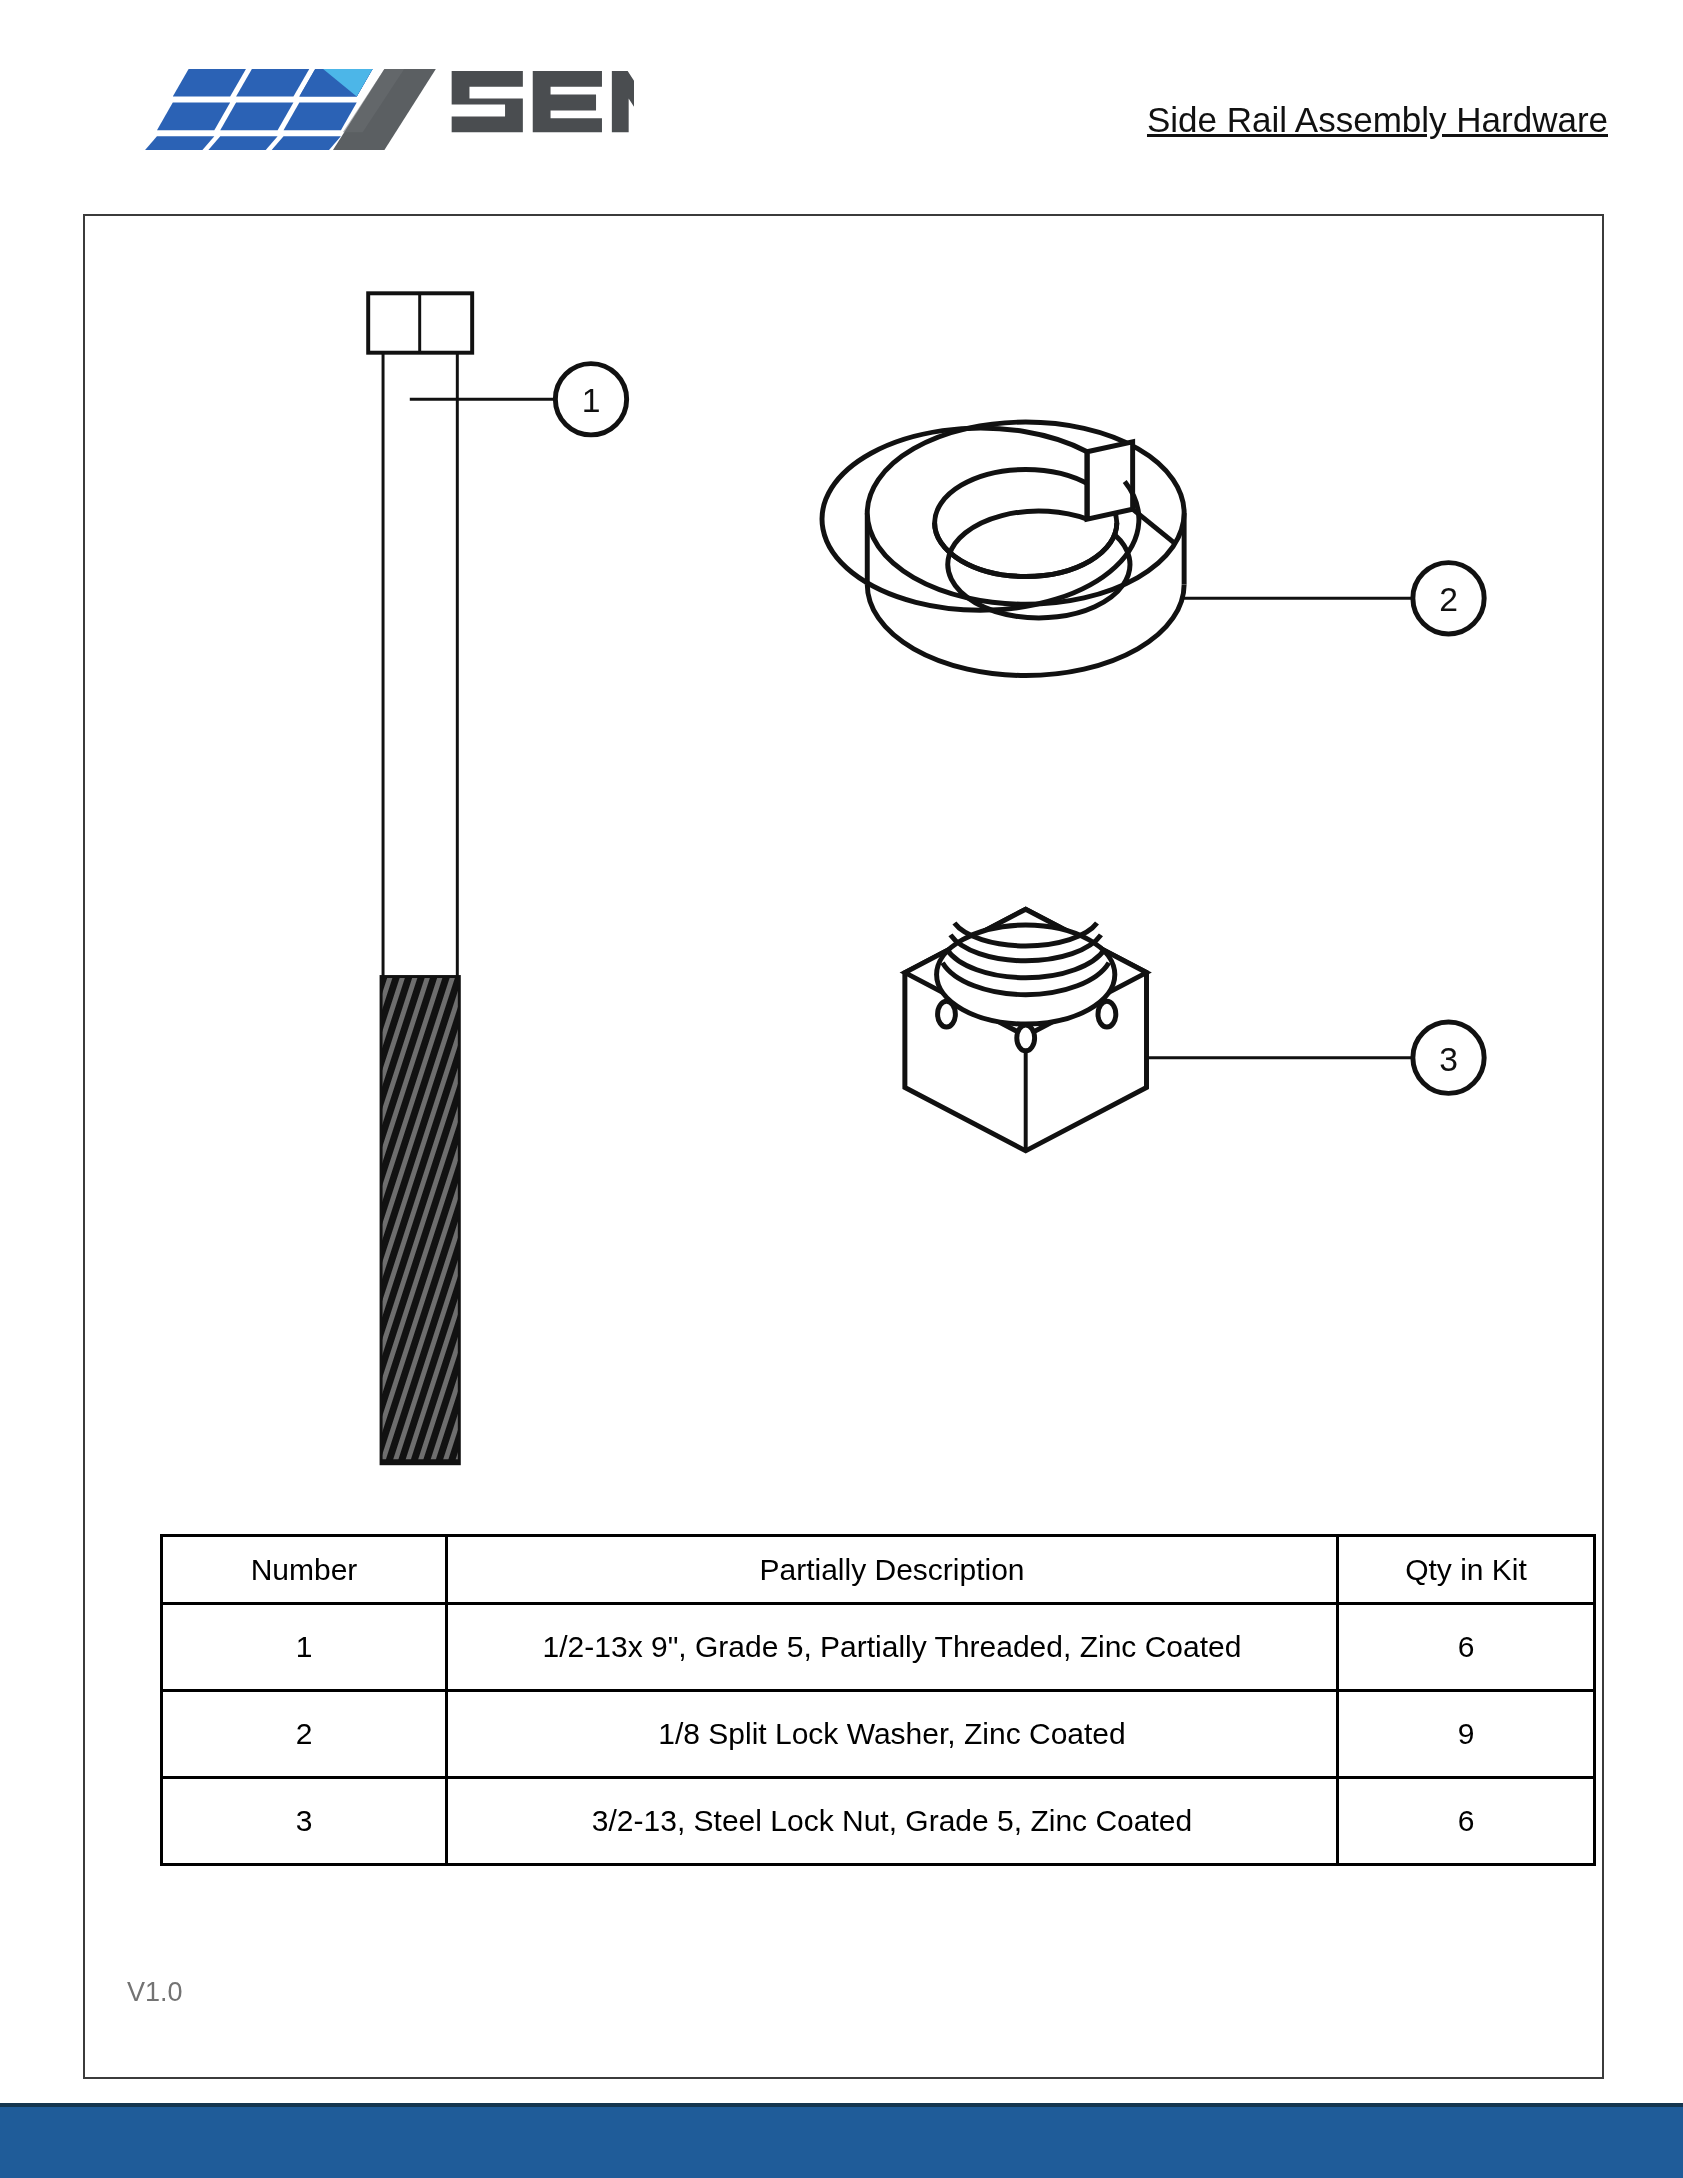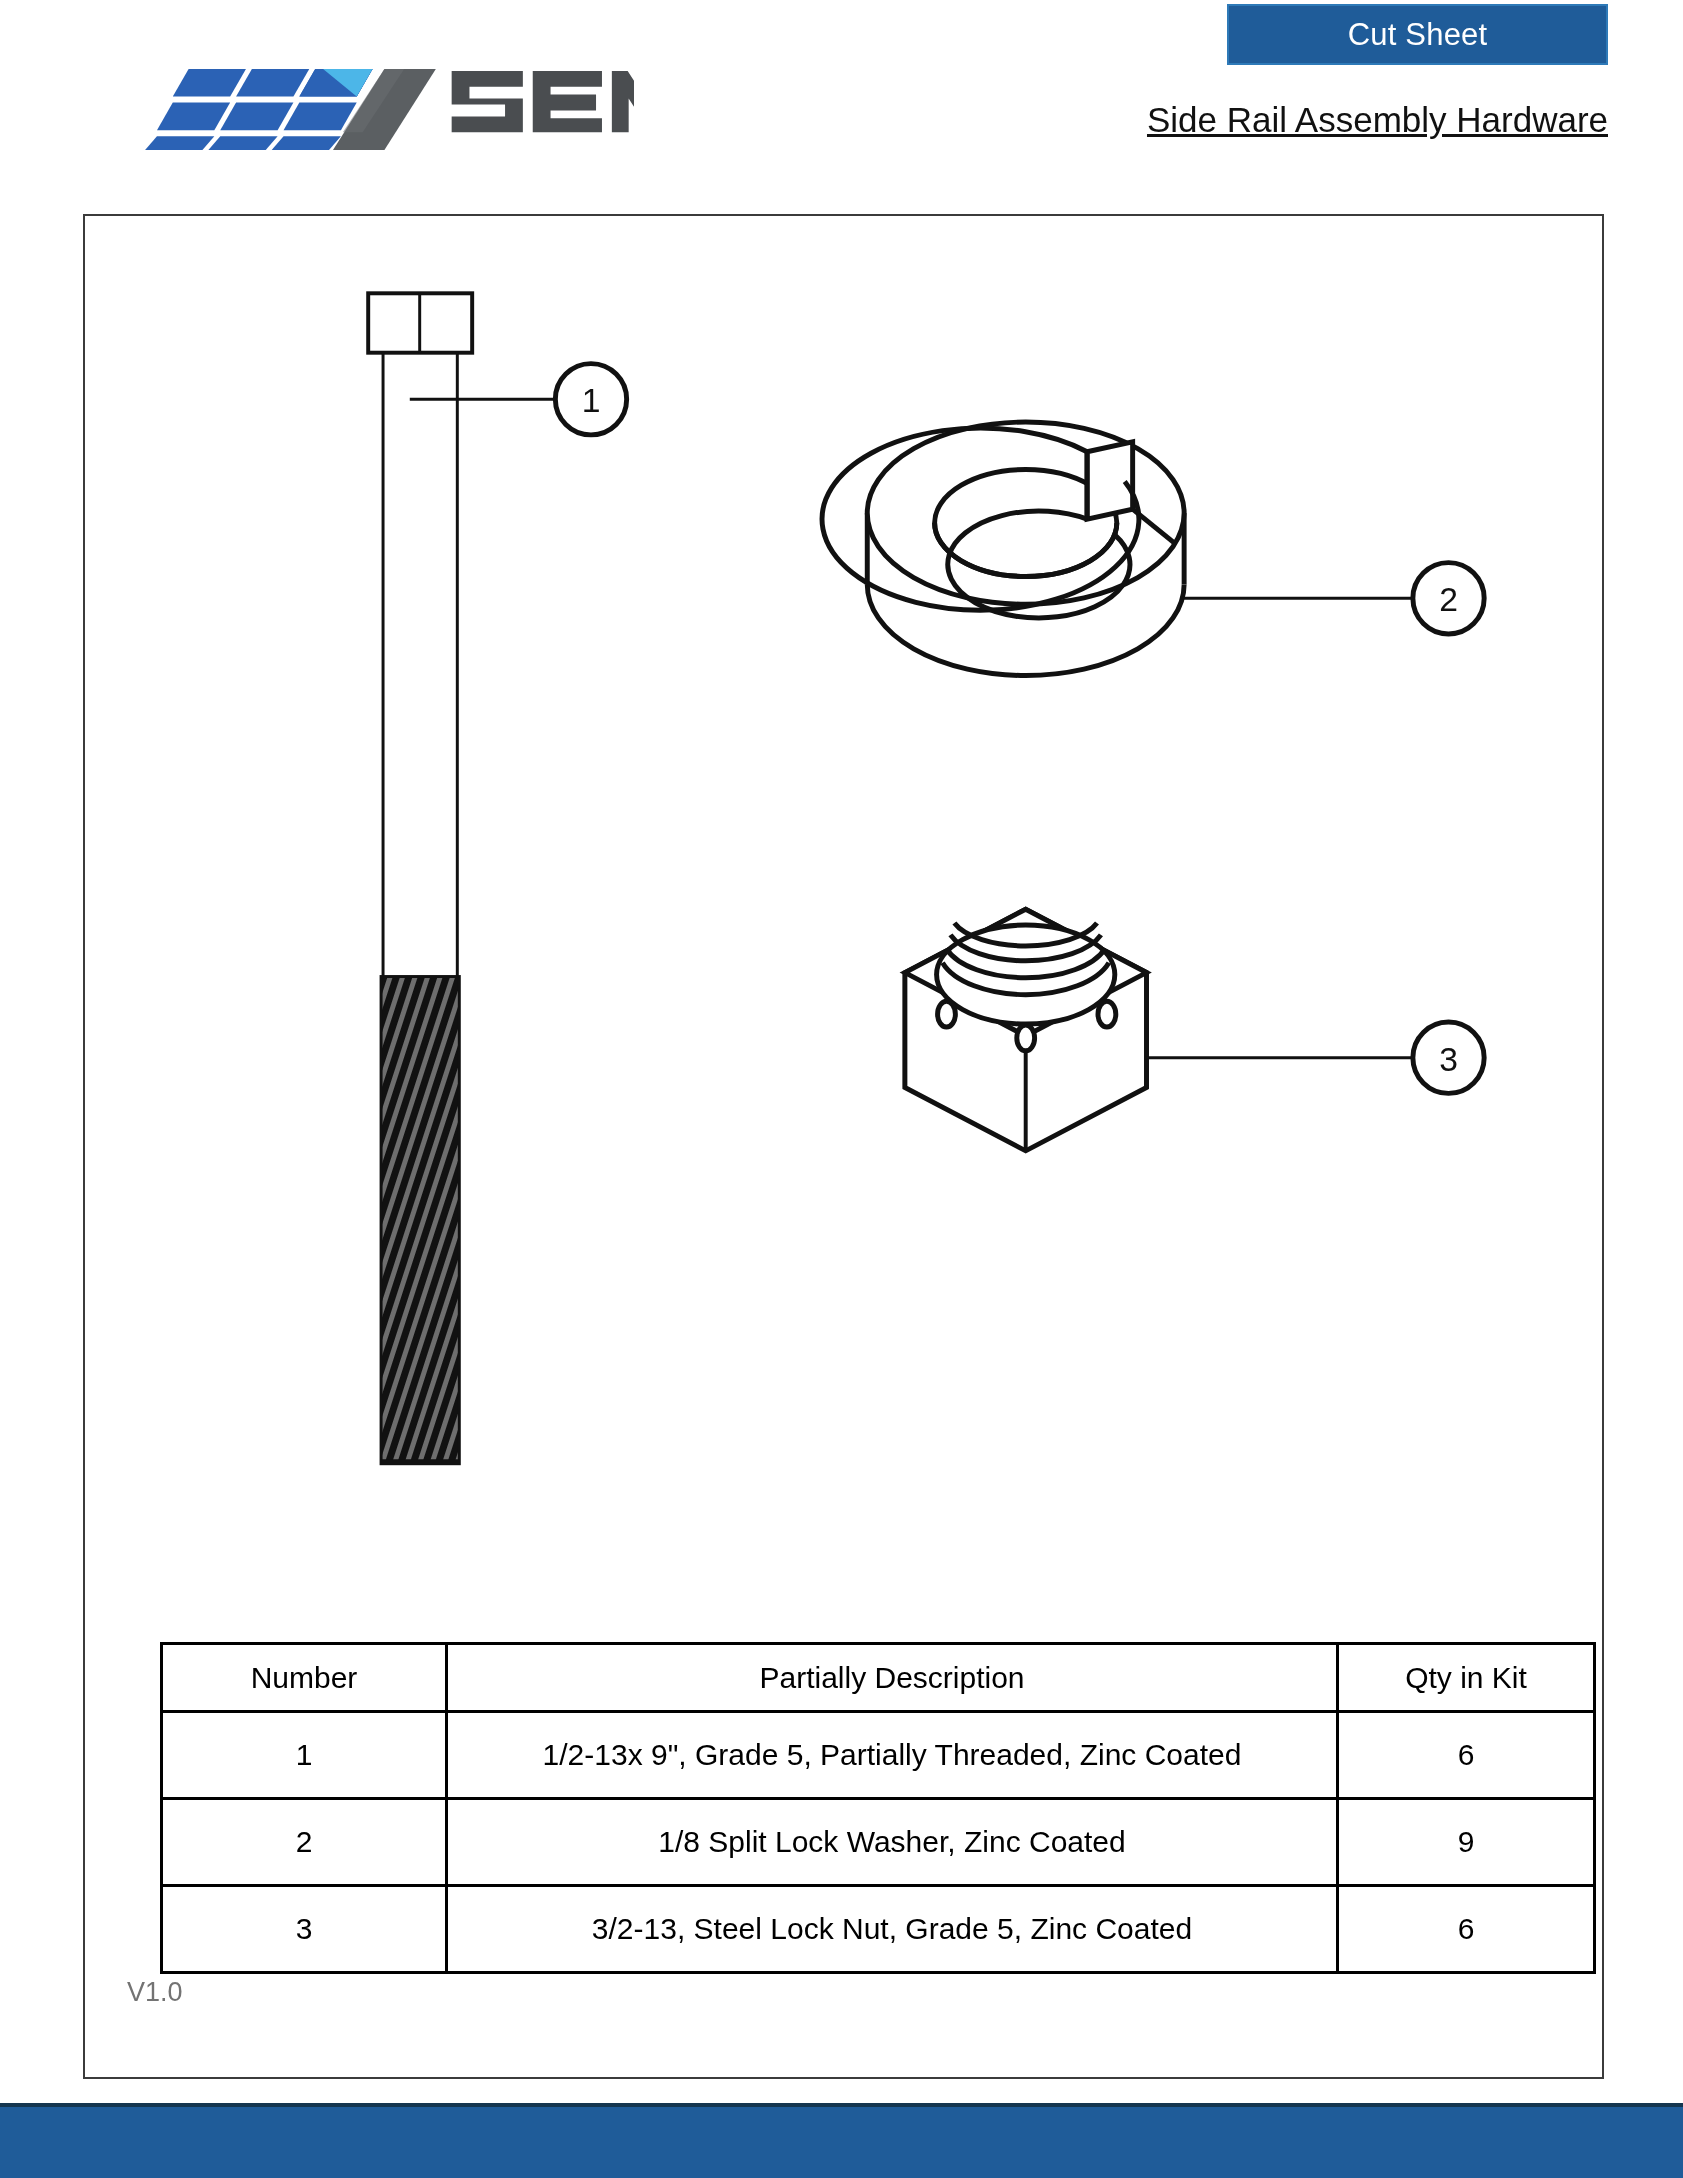--- a/index.html
+++ b/index.html
@@ -87,21 +87,21 @@
     left: 0; top: 0;
     width: 1517px;
     height: 1327px;
   }
   #drawing-area svg { display: block; }
 
   
   #parts-table-wrap {
     position: absolute;
     left: 44px;
-    top: 1426px;
+    top: 1318px;
     width: 1434px;
     padding-left: 31px;
   }
   table#parts-table {
     border-collapse: collapse;
     width: 1434px;
     table-layout: fixed;
   }
   table#parts-table th,
   table#parts-table td {
@@ -180,23 +180,20 @@
       </g>
       <g fill="#4A4D50">
 
         <path d="M498,10 h16 l14,22 l14,-22 h16 v62 h-17 v-34 l-13,20 l-13,-20 v34 h-17 z"></path>
 
         <path d="M576,10 h72 v16 h-54 v12 h54 v34 h-72 v-16 h54 v-12 h-54 z"></path>
       </g>
     </svg>
   </div>
 
-  <div id="cut-sheet-badge">
-    <span class="badge-text">Cut Sheet</span>
-  </div>
 
   <div id="header-titles">
     <div class="header-line">Side Rail Assembly Hardware</div>
   </div>
 </div>
 
 <div id="content-frame">
 
   <div id="drawing-area">
     <svg width="1517" height="1327" viewBox="0 0 1532 1340" xmlns="http://www.w3.org/2000/svg">

